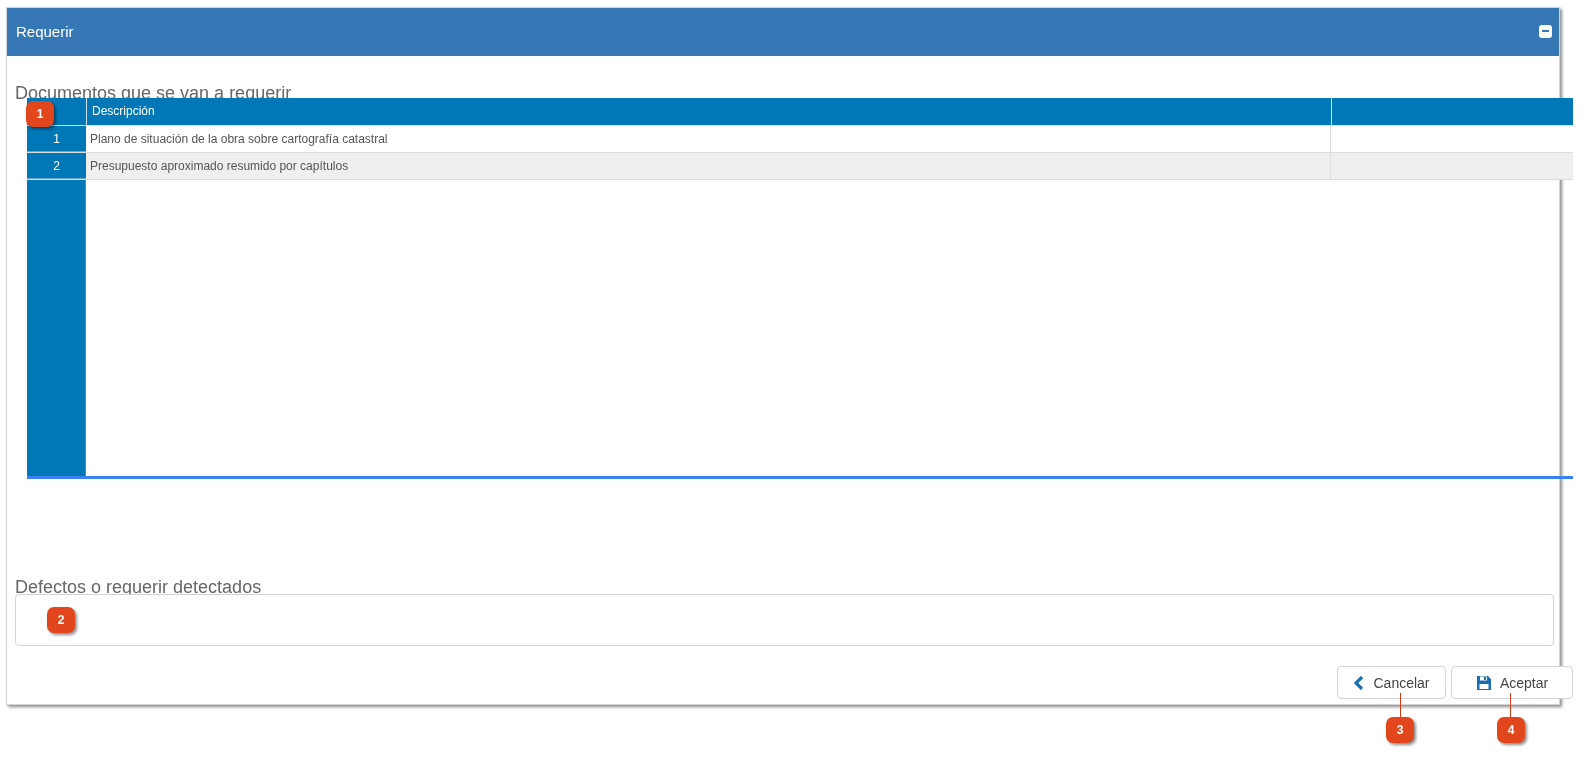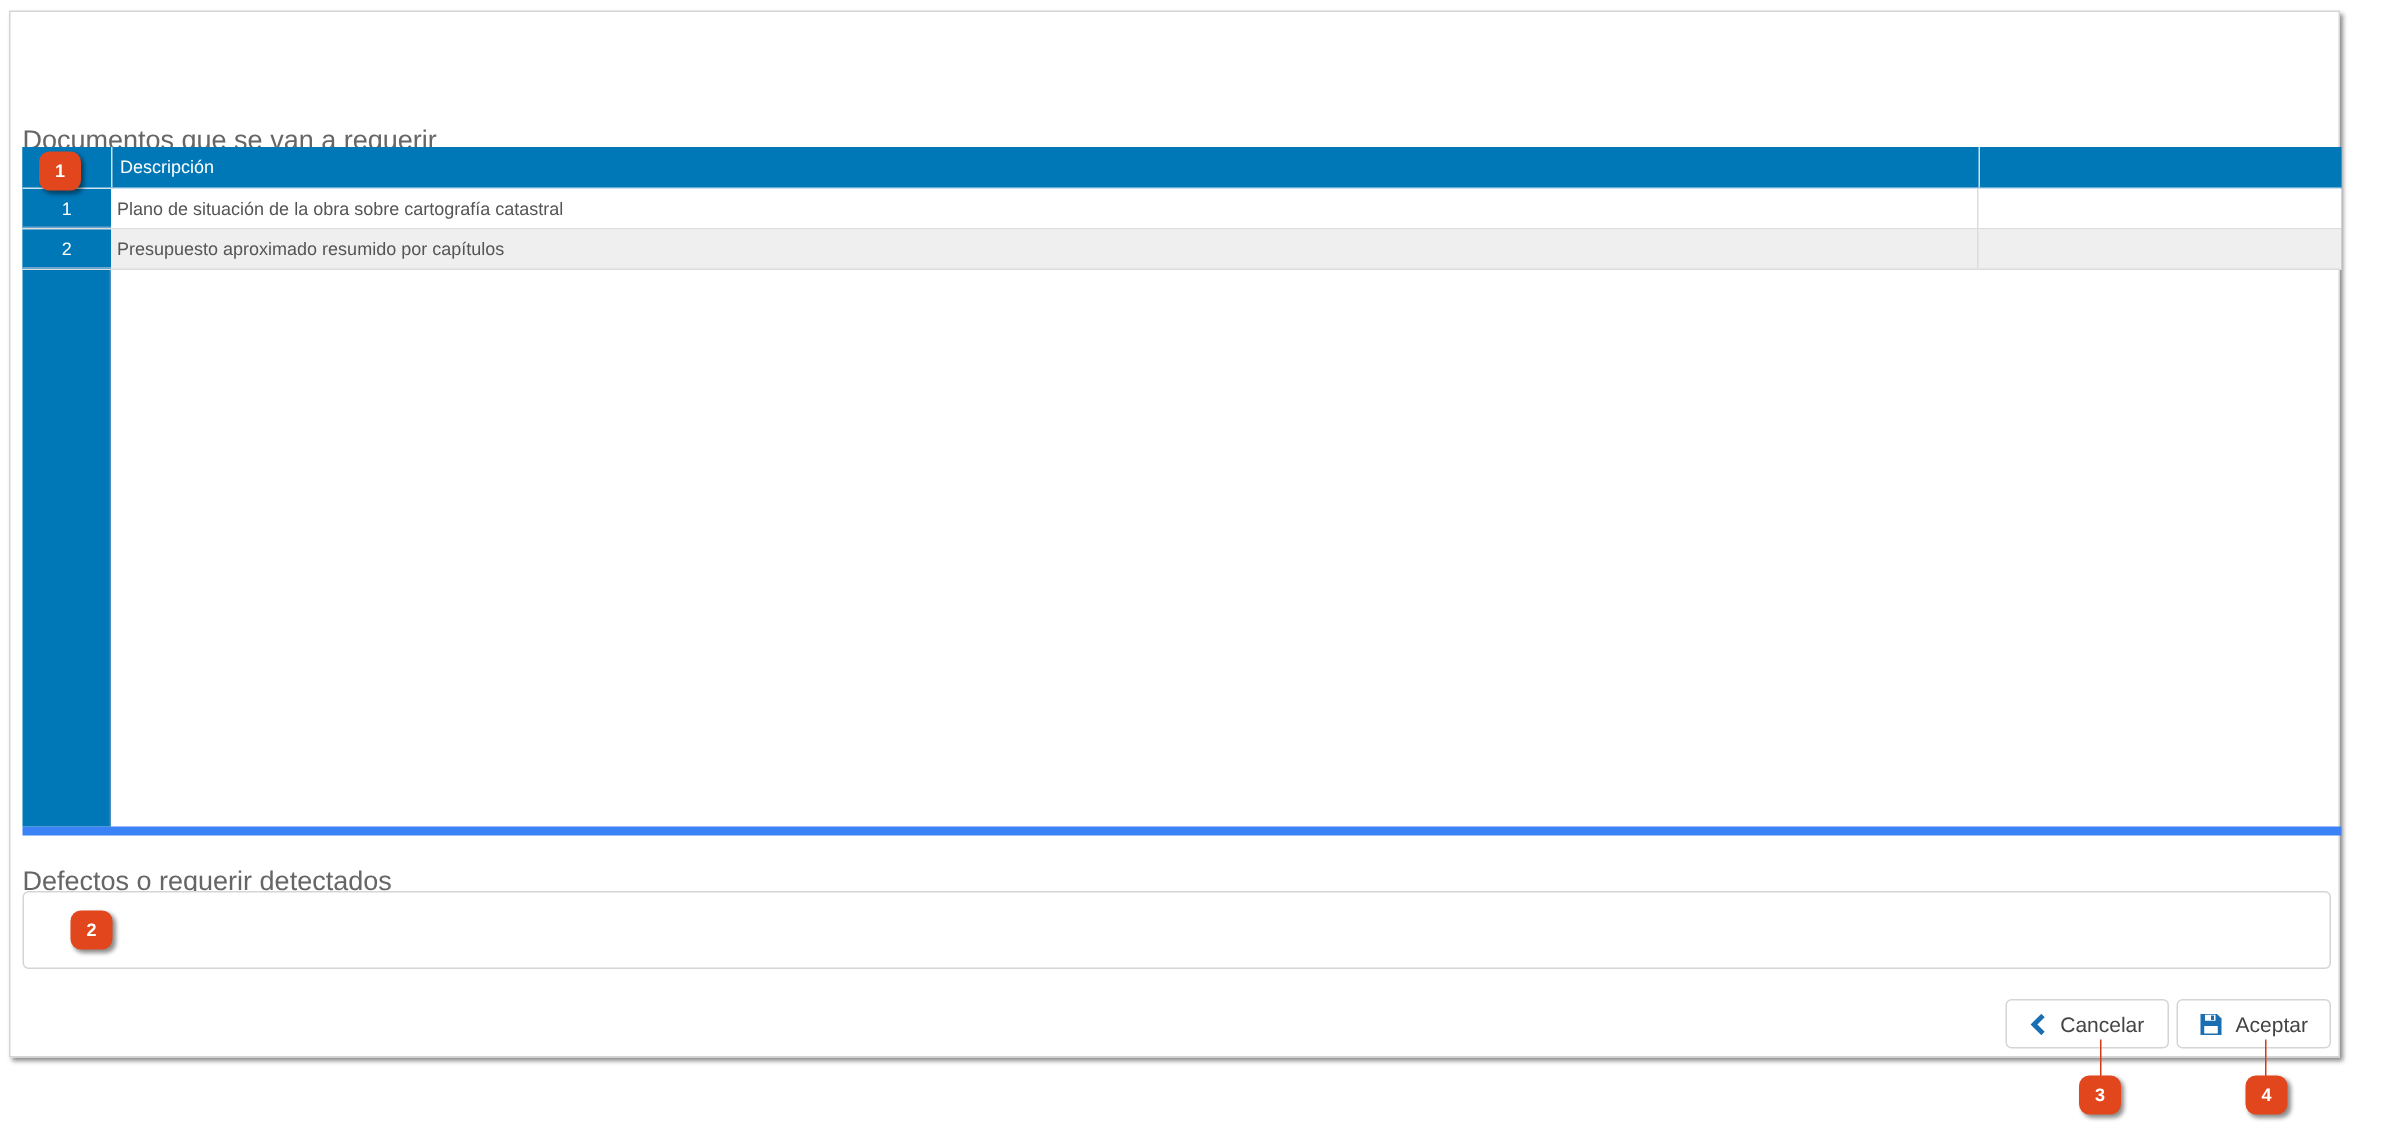--- a/index.html
+++ b/index.html
@@ -24,22 +24,22 @@
     }
     .collapse-btn::after {
       content: ""; position: absolute; left: 3px; top: 5px; width: 7px; height: 2px; background: #3578b5;
     }
 
     .section-label {
       position: absolute; left: 8px; font-size: 18px; color: #666;
     }
 
     .grid {
-      position: absolute; left: 8px; top: 90px; width: 1546px; height: 459px;
-      border-bottom: 6px solid #3b82f6;
+      position: absolute; left: 20px; top: 90px; width: 1546px; height: 381px;
+      border-bottom: 3px solid #3b82f6;
     }
     .grid-index-col {
       position: absolute; left: 0; top: 0; width: 59px; height: 100%;
       background: #0077b7; border-right: 1px solid #4a8fbf;
     }
     .grid-header {
       position: absolute; left: 0; top: 0; width: 100%; height: 28px;
       background: #0078b7; color: #fff; font-size: 12px;
       border-bottom: 1px solid #cfe1ee;
     }
@@ -80,20 +80,24 @@
       background: #e2461d; color: #fff; font-weight: bold; font-size: 12px;
       display: flex; align-items: center; justify-content: center;
       box-shadow: 2px 2px 3px rgba(0,0,0,0.45);
     }
     .callout-line { position: absolute; width: 1px; background: #d23b16; }
   </style>
 </head>
 <body>
 
 <div class="panel">
+  <div class="panel-header">
+    <span class="panel-title">Requerir</span>
+    <span class="collapse-btn"></span>
+  </div>
 
   <div class="section-label" style="top:75px;">Documentos que se van a requerir</div>
 
   <div class="grid">
     <div class="grid-index-col"></div>
     <div class="grid-header">
       <div class="hcell" style="left:0;width:60px;"></div>
       <div class="hcell" style="left:60px;width:1245px;padding-left:5px;">Descripción</div>
       <div class="hcell" style="left:1305px;right:0;border-right:none;"></div>
     </div>
@@ -112,21 +116,21 @@
 
   <div class="section-label" style="top:569px;">Defectos o requerir detectados</div>
   <div class="textarea"></div>
 
   <div class="btn" style="left:1330px;width:109px;">
     <svg width="12" height="14" viewBox="0 0 12 14">
       <path d="M9 1 L3 7 L9 13" stroke="#1a6fb3" stroke-width="3.2" fill="none" stroke-linejoin="miter"></path>
     </svg>
     <span>Cancelar</span>
   </div>
-  <div class="btn" style="left:1444px;width:103px;">
+  <div class="btn" style="left:1444px;width:122px;">
     <svg width="16" height="16" viewBox="0 0 16 16">
       <path d="M1 1 H12 L15 4 V15 H1 Z" fill="#1a6fb3"></path>
       <rect x="4" y="1.5" width="7" height="4" fill="#fff"></rect>
       <rect x="8" y="2" width="2" height="3" fill="#1a6fb3"></rect>
       <rect x="3.5" y="9" width="9" height="5" fill="#fff"></rect>
     </svg>
     <span>Aceptar</span>
   </div>
 </div>
 

